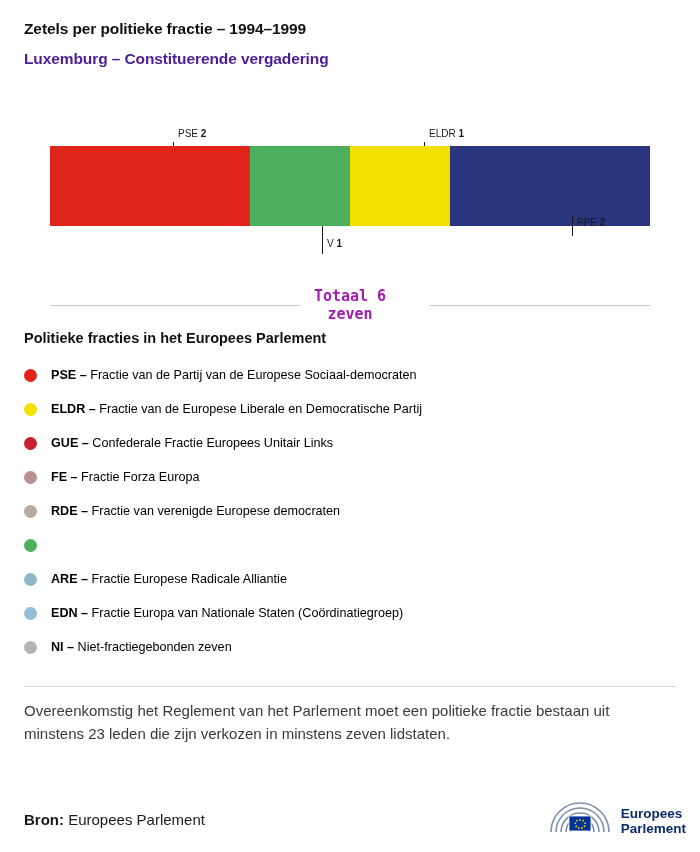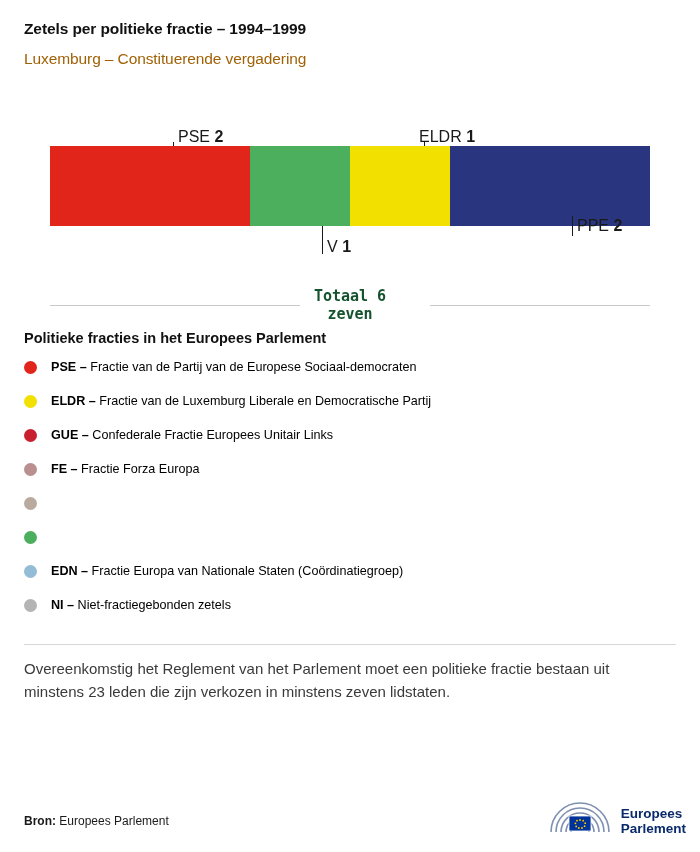--- a/index.html
+++ b/index.html
@@ -20,22 +20,22 @@
   }
   .title {
     font-size: 15.5px;
     font-weight: bold;
     color: #111111;
     padding-top: 20px;
     letter-spacing: -0.1px;
   }
   .subtitle {
     font-size: 15.5px;
-    font-weight: normal;
-    color: #a16207;
+    font-weight: bold;
+    color: #4c1d95;
     padding-top: 12px;
     letter-spacing: -0.1px;
   }
 
   
   .chart-area {
     position: relative;
     margin-top: 48px;
     height: 130px;
   }
@@ -44,21 +44,21 @@
     top: 30px;
     left: 26px;
     right: 26px;
     height: 80px;
     display: flex;
   }
   .seg { height: 100%; }
 
   .callout {
     position: absolute;
-    font-size: 16px;
+    font-size: 10px;
     color: #1a1a1a;
     white-space: nowrap;
   }
   .callout .abbr { font-weight: normal; }
   .callout .num  { font-weight: bold; }
   .tick {
     position: absolute;
     width: 1px;
     background: #1a1a1a;
   }
@@ -80,33 +80,33 @@
   }
   .total-line.left  { left: 26px;  width: 250px; }
   .total-line.right { right: 26px; width: 220px; }
   .total-text {
     position: relative;
     text-align: center;
     font-family: "DejaVu Sans Mono", monospace;
     font-size: 15px;
     font-weight: bold;
     line-height: 18px;
-    color: #14532d;
+    color: #a21caf;
     background: #ffffff;
     padding: 0 14px;
     z-index: 2;
   }
 
   
   .legend-title {
     font-size: 14.5px;
     font-weight: bold;
     color: #111111;
     margin-top: 2px;
-    margin-bottom: 4px;
+    margin-bottom: 12px;
   }
   .legend-row {
     display: flex;
     align-items: center;
     height: 34px;
   }
   .dot {
     width: 13px;
     height: 13px;
     border-radius: 50%;
@@ -128,21 +128,21 @@
     font-size: 15px;
     color: #3a3a3a;
     line-height: 1.55;
     padding-top: 12px;
     max-width: 645px;
   }
   .source {
     position: absolute;
     left: 24px;
     bottom: 20px;
-    font-size: 12px;
+    font-size: 15px;
     color: #1a1a1a;
   }
   .source b { font-weight: bold; }
 
   .ep-logo {
     position: absolute;
     right: 14px;
     bottom: 12px;
     display: flex;
     align-items: flex-end;
@@ -169,21 +169,21 @@
 
   <div class="chart-area">
 
     <div class="tick" style="left:149px; top:26px; height:28px;"></div>
     <div class="callout" style="left:154px; top:12px;">
       <span class="abbr">PSE</span>
       <span class="num">2</span>
     </div>
 
     <div class="tick" style="left:400px; top:26px; height:28px;"></div>
-    <div class="callout" style="left:395px; top:12px;">
+    <div class="callout" style="left:405px; top:12px;">
       <span class="abbr">ELDR</span>
       <span class="num">1</span>
     </div>
 
     <div class="bar">
       <div class="seg" style="flex:2; background:#e1251b;"></div>
       <div class="seg" style="flex:1; background:#4caf5e;"></div>
       <div class="seg" style="flex:1; background:#f2e000;"></div>
       <div class="seg" style="flex:2; background:#2a3580;"></div>
     </div>
@@ -217,55 +217,66 @@
       <span class="dot" style="background:#e1251b;"></span>
       <span class="legend-text">
         <b>PSE –</b>
         <span>Fractie van de Partij van de Europese Sociaal-democraten</span>
       </span>
     </div>
     <div class="legend-row">
       <span class="dot" style="background:#f2e000;"></span>
       <span class="legend-text">
         <b>ELDR –</b>
-        <span>Fractie van de Luxemburg Liberale en Democratische Partij</span>
+        <span>Fractie van de Europese Liberale en Democratische Partij</span>
       </span>
     </div>
     <div class="legend-row">
       <span class="dot" style="background:#c8202e;"></span>
       <span class="legend-text">
         <b>GUE –</b>
         <span>Confederale Fractie Europees Unitair Links</span>
       </span>
     </div>
     <div class="legend-row">
       <span class="dot" style="background:#b98f8f;"></span>
       <span class="legend-text">
         <b>FE –</b>
         <span>Fractie Forza Europa</span>
       </span>
     </div>
     <div class="legend-row">
       <span class="dot" style="background:#b8aa9e;"></span>
+      <span class="legend-text">
+        <b>RDE –</b>
+        <span>Fractie van verenigde Europese democraten</span>
+      </span>
     </div>
     <div class="legend-row">
       <span class="dot" style="background:#4caf5e;"></span>
+    </div>
+    <div class="legend-row">
+      <span class="dot" style="background:#8fb8c9;"></span>
+      <span class="legend-text">
+        <b>ARE –</b>
+        <span>Fractie Europese Radicale Alliantie</span>
+      </span>
     </div>
     <div class="legend-row">
       <span class="dot" style="background:#93bcd6;"></span>
       <span class="legend-text">
         <b>EDN –</b>
         <span>Fractie Europa van Nationale Staten (Coördinatiegroep)</span>
       </span>
     </div>
     <div class="legend-row">
       <span class="dot" style="background:#b4b4b4;"></span>
       <span class="legend-text">
         <b>NI –</b>
-        <span>Niet-fractiegebonden zetels</span>
+        <span>Niet-fractiegebonden zeven</span>
       </span>
     </div>
   </div>
 
   <div class="rule"></div>
   <div class="note">Overeenkomstig het Reglement van het Parlement moet een politieke fractie bestaan uit minstens 23 leden die zijn verkozen in minstens zeven lidstaten.</div>
 
   <div class="source">
     <b>Bron:</b>
     <span>Europees Parlement</span>

